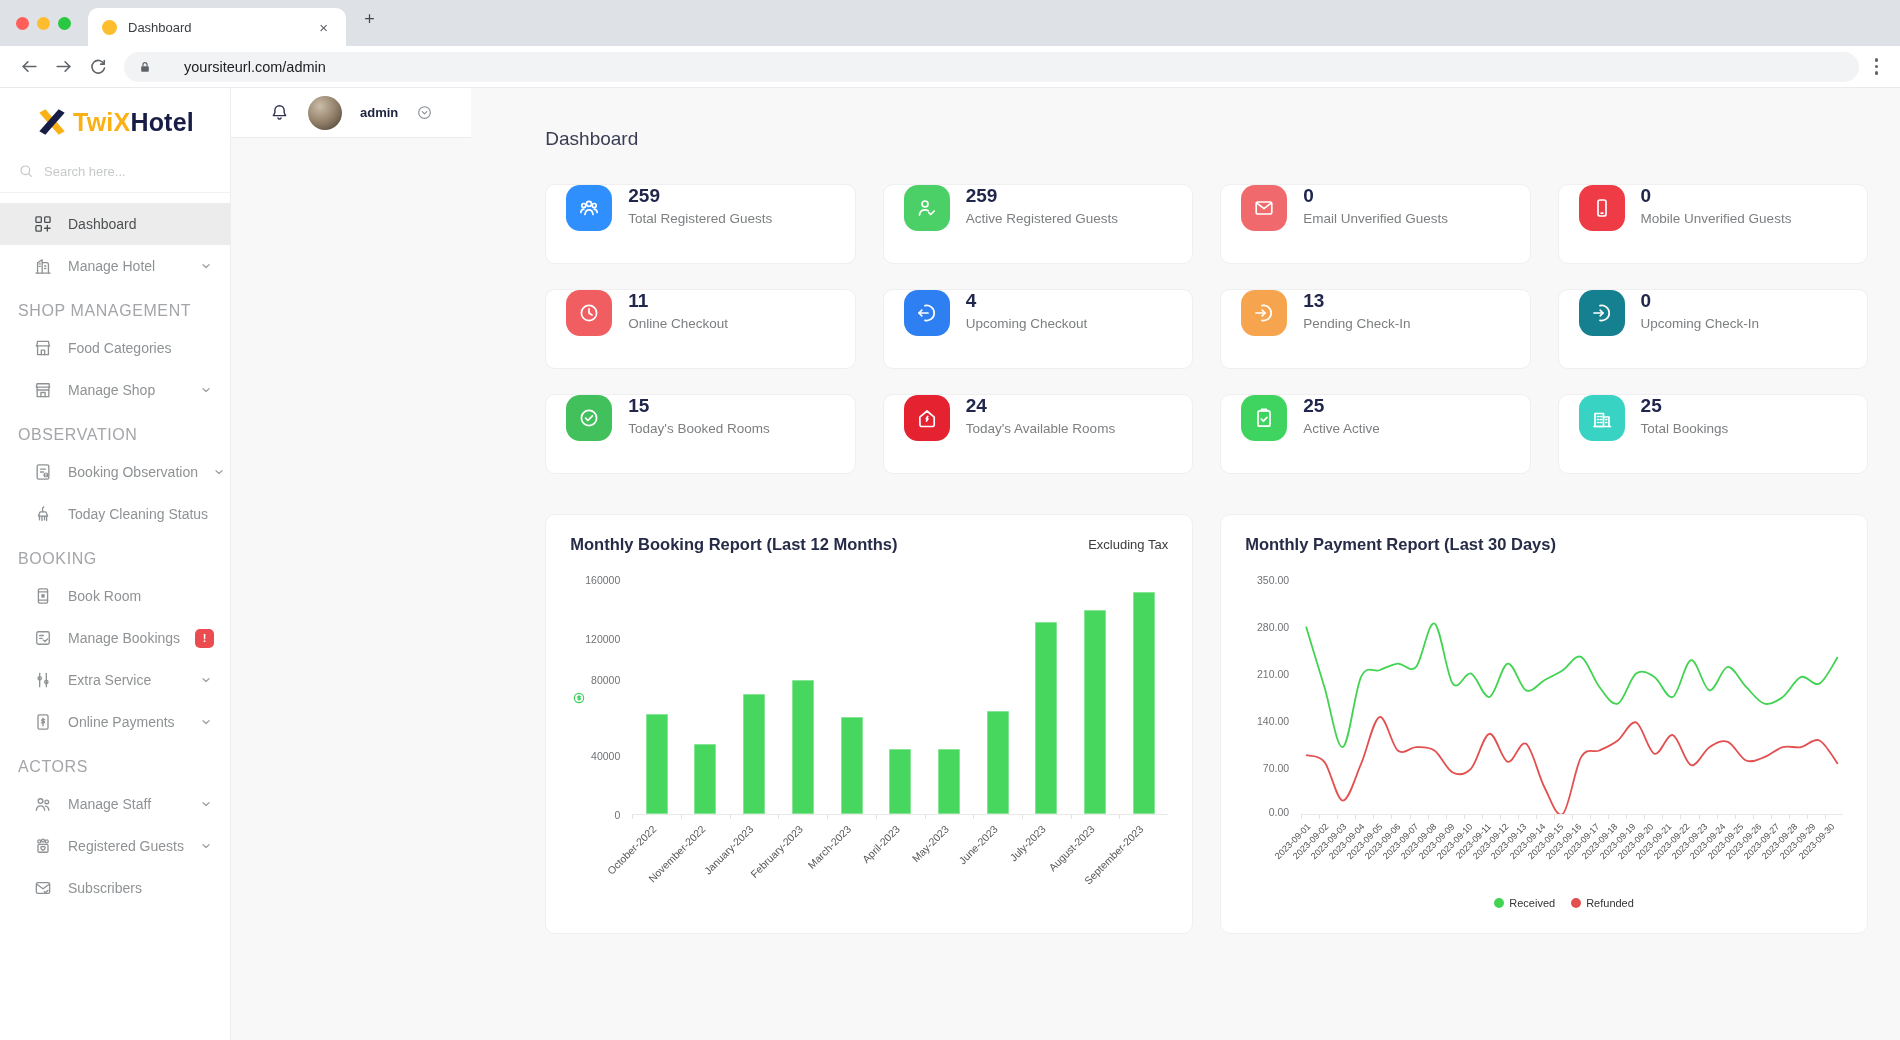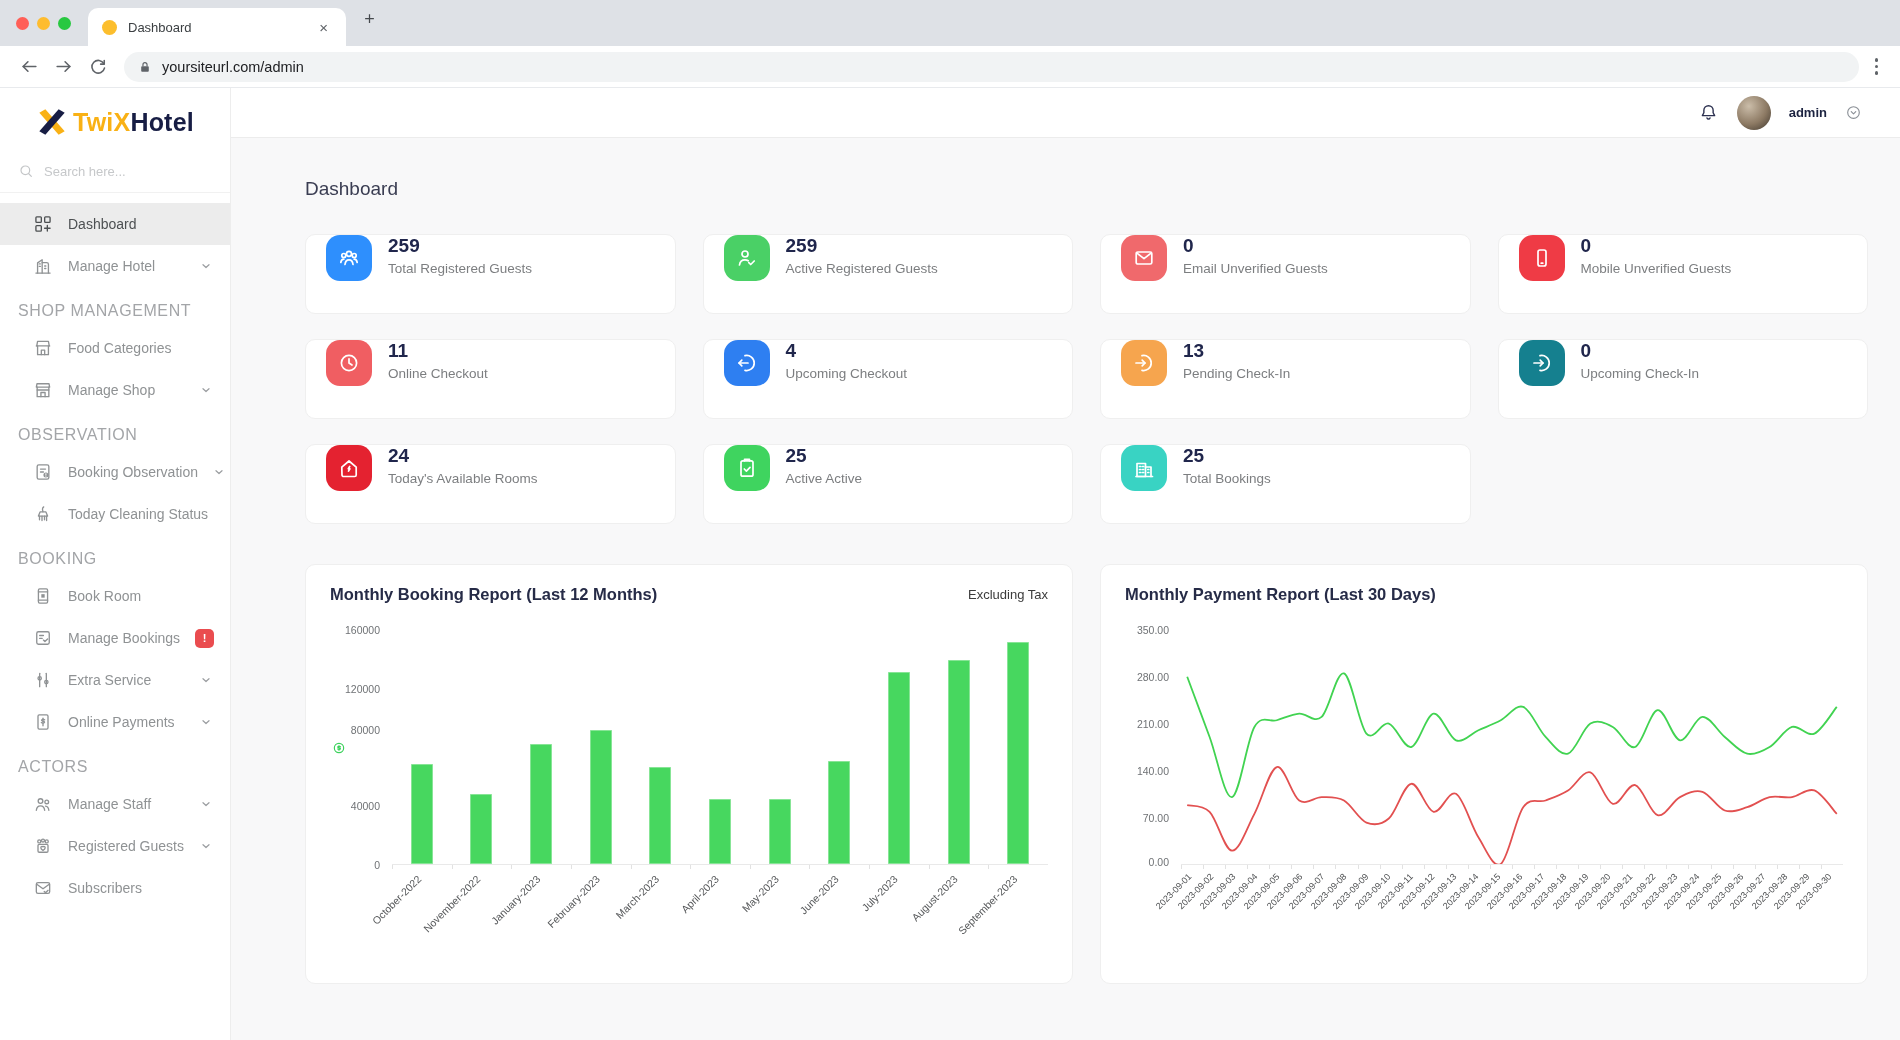--- a/index.html
+++ b/index.html
@@ -10,21 +10,21 @@
   .lights { position:absolute; left:16px; top:17px; display:flex; gap:8px; }
   .light { width:13px; height:13px; border-radius:50%; }
   .tab { position:absolute; left:88px; bottom:0; width:258px; height:38px; background:#fff; border-radius:10px 10px 0 0; display:flex; align-items:center; padding:0 14px; }
   .favicon { width:15px; height:15px; border-radius:50%; background:#fcbe2d; flex:0 0 auto; }
   .tab-title { font-size:13px; color:#3c4043; margin-left:11px; flex:1; white-space:nowrap; overflow:hidden; }
   .tab-close { color:#5f6368; font-size:15px; cursor:pointer; padding:2px 4px; }
   .newtab { position:absolute; left:362px; top:11px; color:#45494d; font-size:17px; cursor:pointer; line-height:1; }
   .chrome-url { height:42px; background:#fff; display:flex; align-items:center; padding:0 16px; border-bottom:1px solid #e8eaed; }
   .nav-btn { width:26px; height:26px; display:flex; align-items:center; justify-content:center; color:#5f6368; margin-right:8px; cursor:pointer; }
   .nav-btn svg { width:19px; height:19px; }
-  .url-pill { flex:1; height:30px; background:#f1f3f4; border-radius:16px; display:flex; align-items:center; padding:0 14px; margin:0 10px 0 6px; }
+  .url-pill { flex:1; height:30px; background:#f1f3f4; border-radius:16px; display:flex; align-items:center; padding:0 14px; margin:0 10px 0 6px;gap:22px; }
   .url-pill svg { width:14px; height:14px; flex:0 0 auto; }
   .url-text { font-size:14.5px; color:#202124; margin-left:10px; }
   .menu-dots { display:flex; flex-direction:column; gap:3px; padding:4px 6px; cursor:pointer; }
   .menu-dots i { width:3.5px; height:3.5px; border-radius:50%; background:#5f6368; display:block; }
 
   
   .app { display:flex; height:952px; }
   .sidebar { width:231px; background:#fff; border-right:1px solid #ededed; display:flex; flex-direction:column; flex:0 0 auto; }
   .logo { height:56px; display:flex; align-items:center; justify-content:center; gap:5px; margin-top:6px; }
   .logo svg { width:32px; height:32px; }
@@ -38,21 +38,21 @@
   .nav-item { display:flex; align-items:center; gap:15px; padding:11px 18px 11px 33px; color:#8f9294; font-size:14px; cursor:pointer; }
   .nav-item.active { background:#ececec; color:#4d5052; }
   .nav-item svg.nav-ic { width:20px; height:20px; flex:0 0 auto; }
   .nav-label { white-space:nowrap; }
   .nav-badge { margin-left:auto; background:#ea4c4f; color:#fff; min-width:19px; height:19px; border-radius:5px; font-size:11px; font-weight:bold; display:flex; align-items:center; justify-content:center; }
   .nav-chev { width:12px; height:12px; color:#9a9da0; flex:0 0 auto; }
   .nav-item .nav-chev:last-child { margin-left:auto; }
   .nav-badge + .nav-chev { margin-left:8px; }
   .nav-section { font-size:16px; color:#a3a5a8; letter-spacing:.6px; padding:15px 18px 7px 18px; white-space:nowrap; }
 
-  .main { flex:1; display:flex; flex-direction:column; min-width:0; }
+  .main { flex:1; display:flex; flex-direction:row; min-width:0; }
   .topbar { height:50px; background:#fff; border-bottom:1px solid #ececec; display:flex; align-items:center; justify-content:flex-end; gap:18px; padding:0 38px; flex:0 0 auto; }
   .bell { width:21px; height:21px; color:#2c3150; cursor:pointer; }
   .avatar { width:34px; height:34px; border-radius:50%; background:radial-gradient(circle at 35% 30%, #cbbda9, #8d7a64 55%, #4e4438 90%); cursor:pointer; }
   .username { font-size:13px; font-weight:bold; color:#1c2340; cursor:pointer; }
   .chev-circle { width:17px; height:17px; color:#8a8f96; cursor:pointer; }
 
   .content { flex:1; padding:40px 32px 0 74px; overflow:hidden; }
   .page-title { font-size:19px; font-weight:500; color:#3a3d52; margin-bottom:34px; }
 
   
@@ -419,20 +419,32 @@
                 <path d="M4 12h9"></path>
                 <path d="M10.2 9.2 13 12l-2.8 2.8"></path>
               </svg>
             </div>
             <div class="stat-txt">
               <div class="stat-value">0</div>
               <div class="stat-label">Upcoming Check-In</div>
             </div>
           </div>
           <div class="stat-card">
+            <div class="tile" style="background:#41c05c">
+              <svg class="card-ic" viewBox="0 0 24 24" fill="none" stroke="currentColor" stroke-width="1.7" stroke-linecap="round" stroke-linejoin="round">
+                <circle cx="12" cy="12" r="7.6"></circle>
+                <path d="M8.6 12.2l2.3 2.3 4.5-4.6"></path>
+              </svg>
+            </div>
+            <div class="stat-txt">
+              <div class="stat-value">15</div>
+              <div class="stat-label">Today's Booked Rooms</div>
+            </div>
+          </div>
+          <div class="stat-card">
             <div class="tile" style="background:#e42230">
               <svg class="card-ic" viewBox="0 0 24 24" fill="none" stroke="currentColor" stroke-width="1.7" stroke-linecap="round" stroke-linejoin="round">
                 <path d="M4.8 11.2 12 5l7.2 6.2V19a1.5 1.5 0 0 1-1.5 1.5h-11A1.5 1.5 0 0 1 5 19z"></path>
                 <path d="M12.7 10.5l-1.4 2.3h1.6l-1.4 2.3"></path>
               </svg>
             </div>
             <div class="stat-txt">
               <div class="stat-value">24</div>
               <div class="stat-label">Today's Available Rooms</div>
             </div>
@@ -665,17 +677,27 @@
               <div class="xslot sm">
                 <span>2023-09-28</span>
               </div>
               <div class="xslot sm">
                 <span>2023-09-29</span>
               </div>
               <div class="xslot sm">
                 <span>2023-09-30</span>
               </div>
             </div>
+          <div class="legend" id="line-legend">
+              <span class="legend-item">
+                <span class="legend-dot" style="background:#41d351"></span>
+                <span>Received</span>
+              </span>
+              <span class="legend-item">
+                <span class="legend-dot" style="background:#e25050"></span>
+                <span>Refunded</span>
+              </span>
+            </div>
         </div>
       </div>
     </div>
   </div>
 </div>
 
 </body></html>

